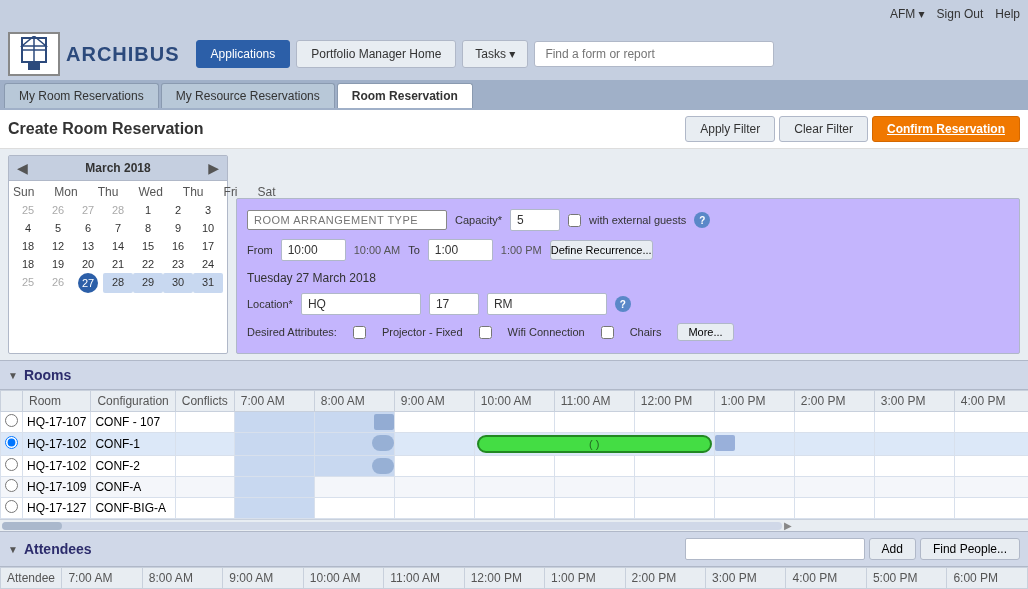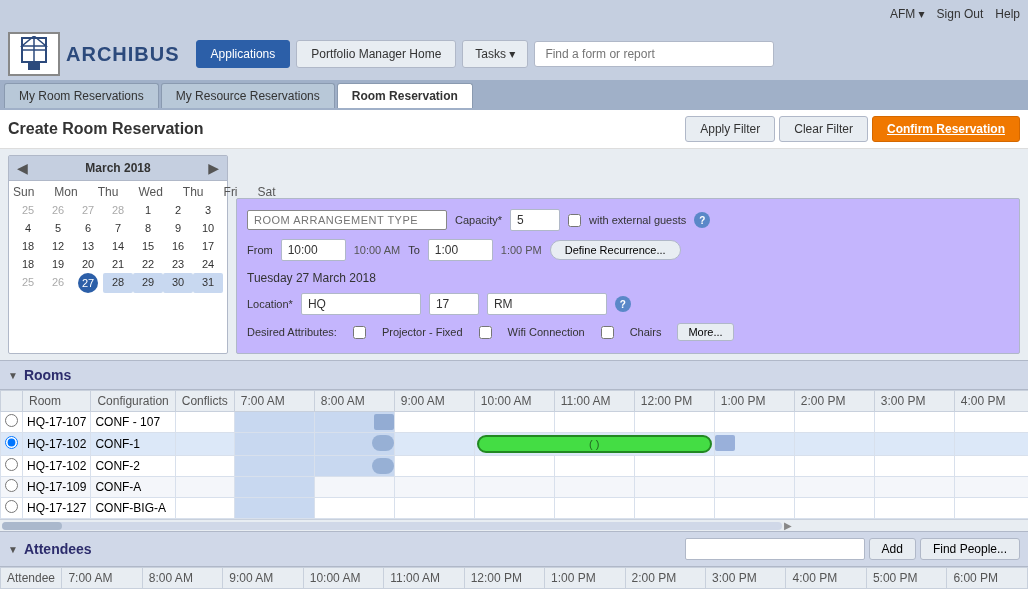--- a/index.html
+++ b/index.html
@@ -213,23 +213,23 @@
       display: inline-flex; align-items: center; justify-content: center;
       width: 16px; height: 16px;
       background: #5a88c8; color: white;
       border-radius: 50%; font-size: 10px; font-weight: bold;
       cursor: pointer;
     }
     .time-input { width: 65px; }
     .ampm-label { font-size: 11px; color: #555; }
     .date-label { font-size: 12px; color: #333; margin-top: 2px; }
     .define-btn {
-      padding: 3px 14px;
-      border: 1px solid #b0b8c8;
-      border-radius: 10px;
+      padding: 3px 0;
+      border: 1px solid #b0b8c8;
+      border-radius: 3px;
       cursor: pointer;
       font-size: 11px;
       background: #e8edf2;
     }
     .location-input { width: 120px; }
     .location-input-sm { width: 50px; }
     .attr-section { display: flex; align-items: center; gap: 16px; flex-wrap: wrap; }
     .more-btn {
       padding: 2px 10px;
       border: 1px solid #b0b8c8;

